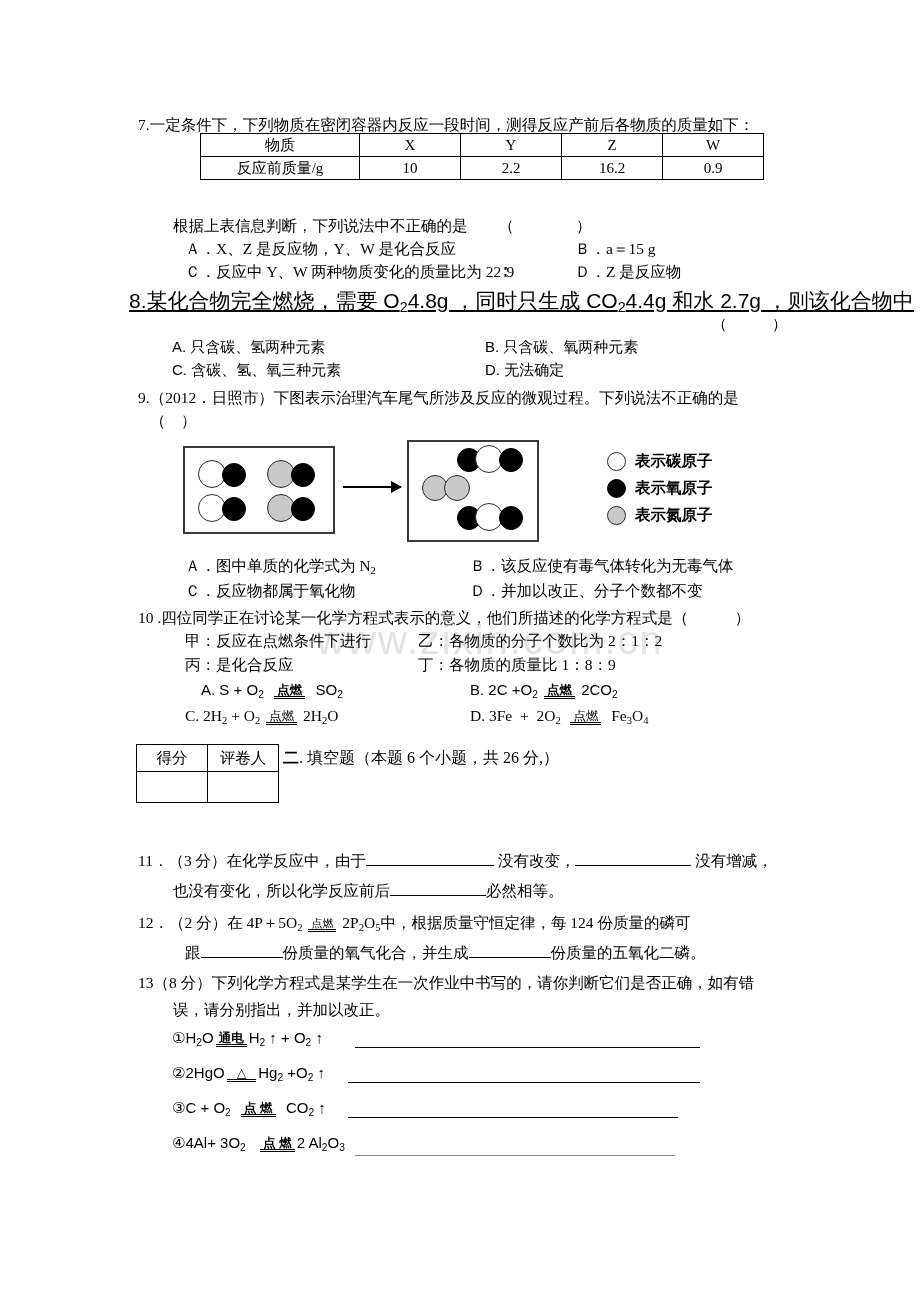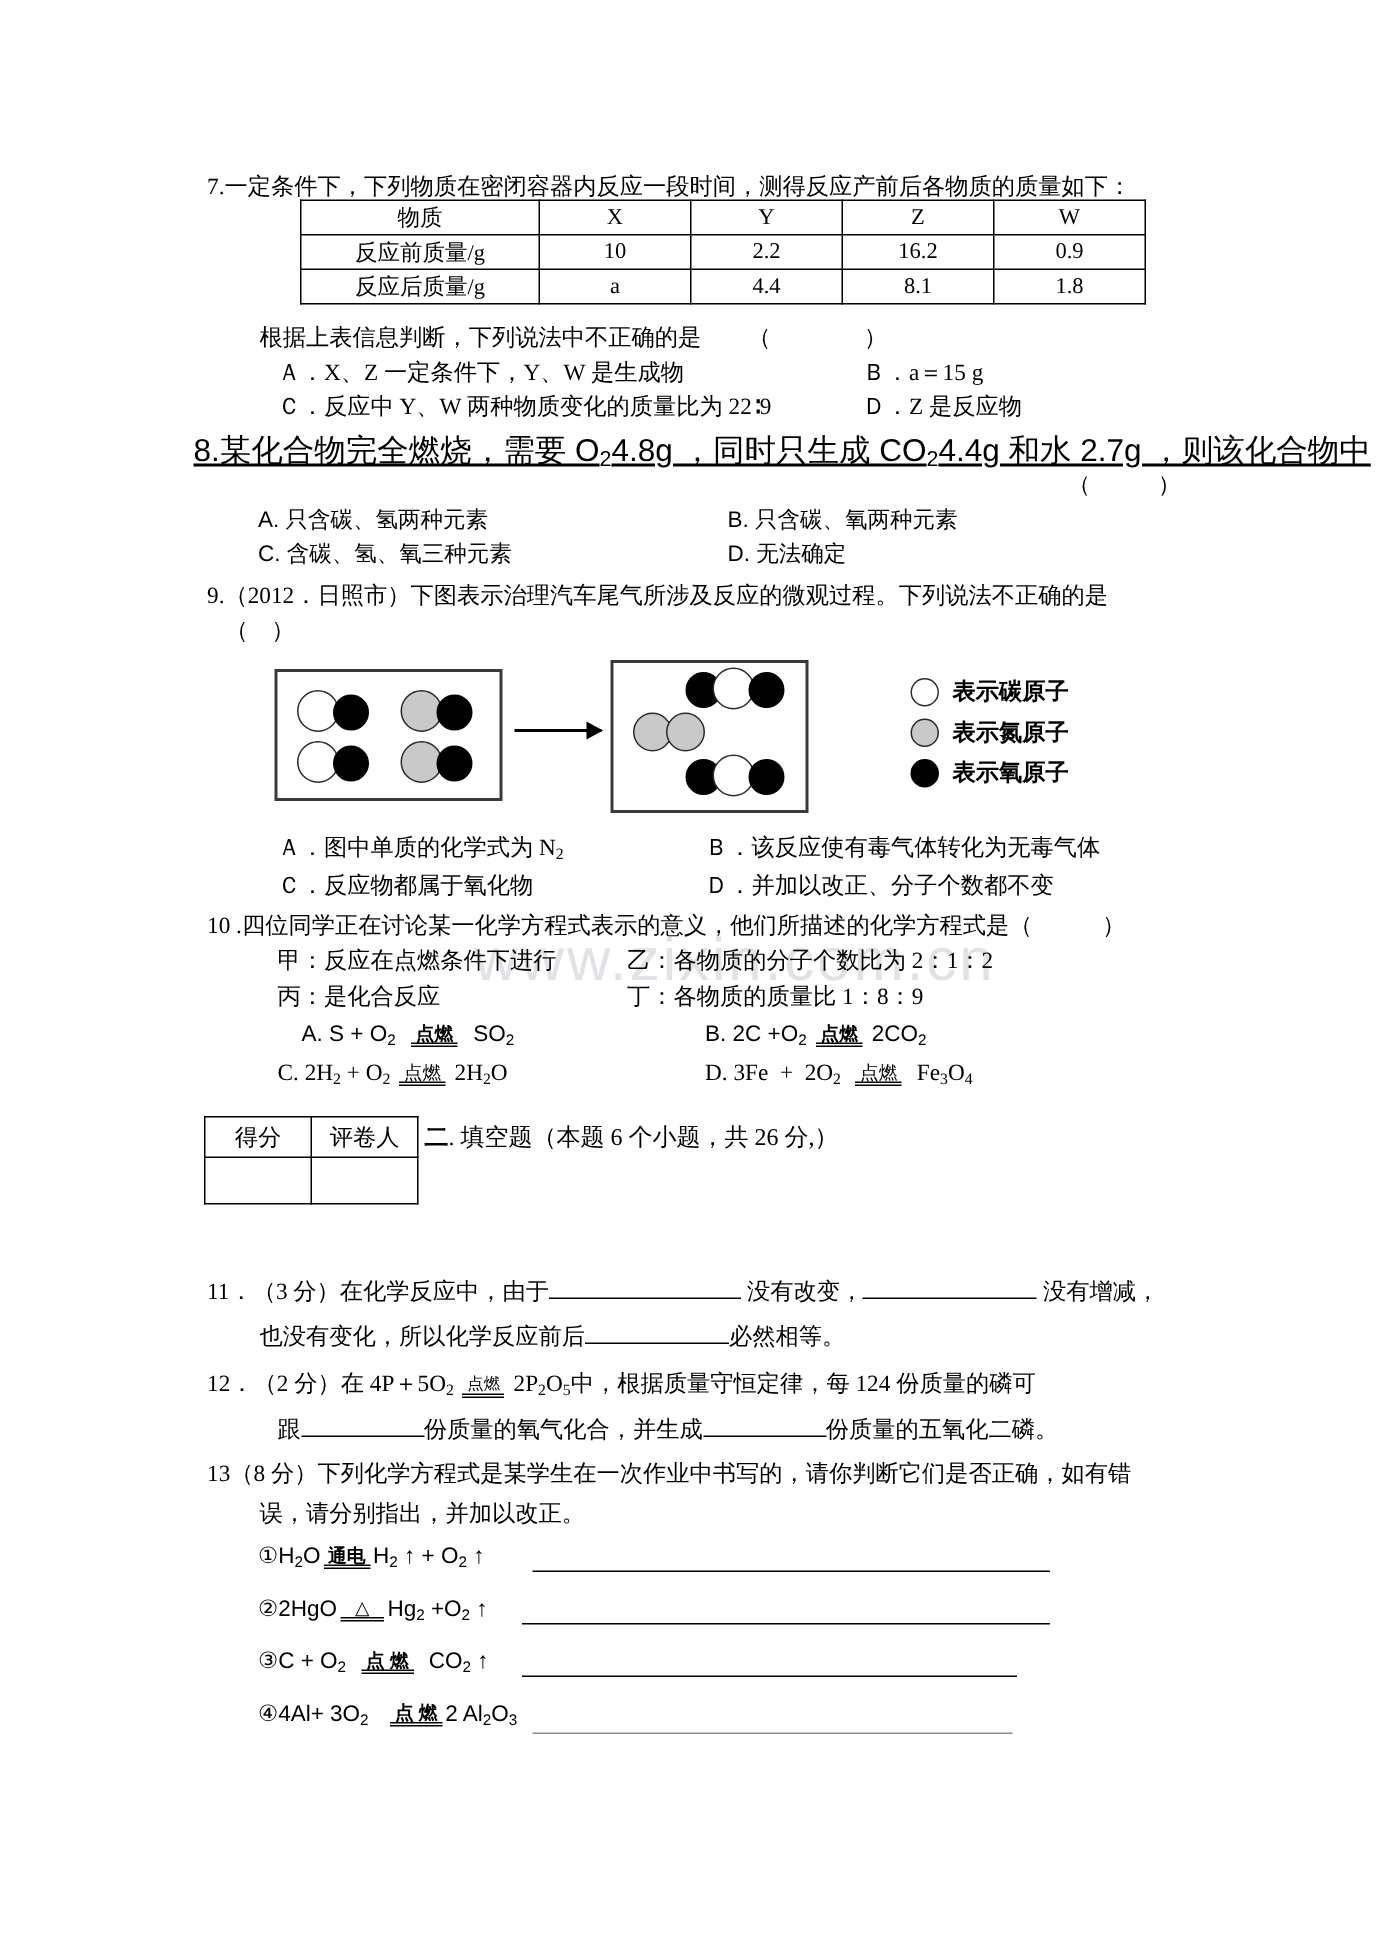--- a/index.html
+++ b/index.html
@@ -226,32 +226,25 @@
         <td class="val">Z</td>
         <td class="val">W</td>
       </tr>
       <tr>
         <td class="label">反应前质量/g</td>
         <td class="val">10</td>
         <td class="val">2.2</td>
         <td class="val">16.2</td>
         <td class="val">0.9</td>
       </tr>
-      <tr>
-        <td class="label">反应后质量/g</td>
-        <td class="val">a</td>
-        <td class="val">4.4</td>
-        <td class="val">8.1</td>
-        <td class="val">1.8</td>
-      </tr>
     </tbody>
       </table>
 
     <div class="line serif" style="left:173px; top:216px;">根据上表信息判断，下列说法中不正确的是　　（　　　　）</div>
-    <div class="line serif" style="left:185px; top:239px;">Ａ．X、Z 一定条件下，Y、W 是生成物</div>
+    <div class="line serif" style="left:185px; top:239px;">Ａ．X、Z 是反应物，Y、W 是化合反应</div>
     <div class="line serif" style="left:575px; top:239px;">Ｂ．a＝15 g</div>
     <div class="line serif" style="left:185px; top:262px;">Ｃ．反应中 Y、W 两种物质变化的质量比为 22∶9</div>
     <div class="line serif" style="left:575px; top:262px;">Ｄ．Z 是反应物</div>
 
     <div class="line sans" style="left:129px; top:291px; font-size:21px;text-decoration:underline;"><span>8.某化合物完全燃烧，需要 O</span><sub>2</sub><span>4.8g ，同时只生成 CO</span><sub>2</sub><span>4.4g 和水 2.7g ，则该化合物中</span></div>
 
     <div class="line sans" style="left:712px; top:314px; font-size:15px;">（　　　）</div>
 
     <div class="line sans" style="left:172px; top:337px; font-size:15px;">A. 只含碳、氢两种元素</div>
     <div class="line sans" style="left:485px; top:337px; font-size:15px;">B. 只含碳、氧两种元素</div>
@@ -293,26 +286,26 @@
         <span class="atom white" style="left:66px; top:61px; width:28px; height:28px;"></span>
         <span class="atom black" style="left:90px; top:64px; width:24px; height:24px;"></span>
       </div>
 
       <div class="legend">
         <div class="legend-row">
           <span class="legend-dot white"></span>
           <span class="legend-text">表示碳原子</span>
         </div>
         <div class="legend-row">
+          <span class="legend-dot black"></span>
+          <span class="legend-text">表示氧原子</span>
+        </div>
+        <div class="legend-row">
           <span class="legend-dot gray"></span>
           <span class="legend-text">表示氮原子</span>
-        </div>
-        <div class="legend-row">
-          <span class="legend-dot black"></span>
-          <span class="legend-text">表示氧原子</span>
         </div>
       </div>
     </div>
 
     <div class="line serif" style="left:185px; top:556px;"><span>Ａ．图中单质的化学式为 N</span><sub>2</sub></div>
     <div class="line serif" style="left:470px; top:556px;">Ｂ．该反应使有毒气体转化为无毒气体</div>
     <div class="line serif" style="left:185px; top:581px;">Ｃ．反应物都属于氧化物</div>
     <div class="line serif" style="left:470px; top:581px;">Ｄ．并加以改正、分子个数都不变</div>
 
     <div class="line serif" style="left:138px; top:608px;">10 .四位同学正在讨论某一化学方程式表示的意义，他们所描述的化学方程式是（　　　）</div>

